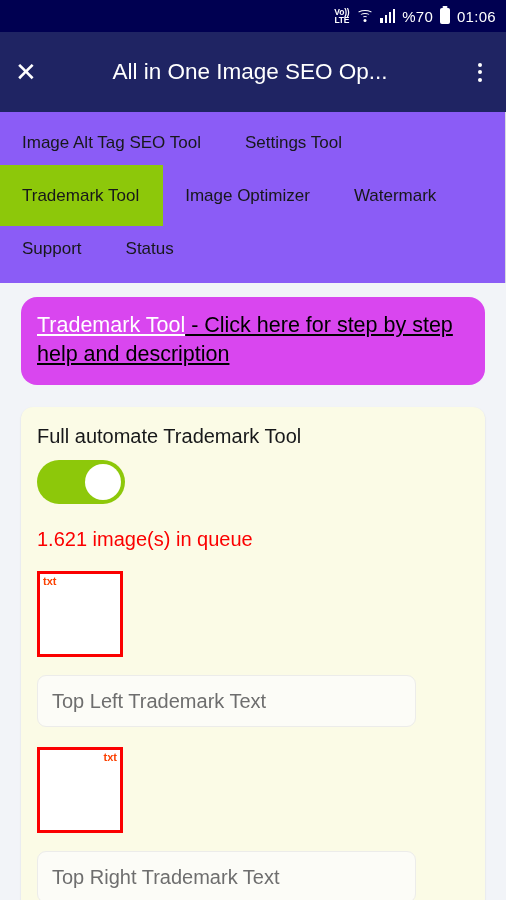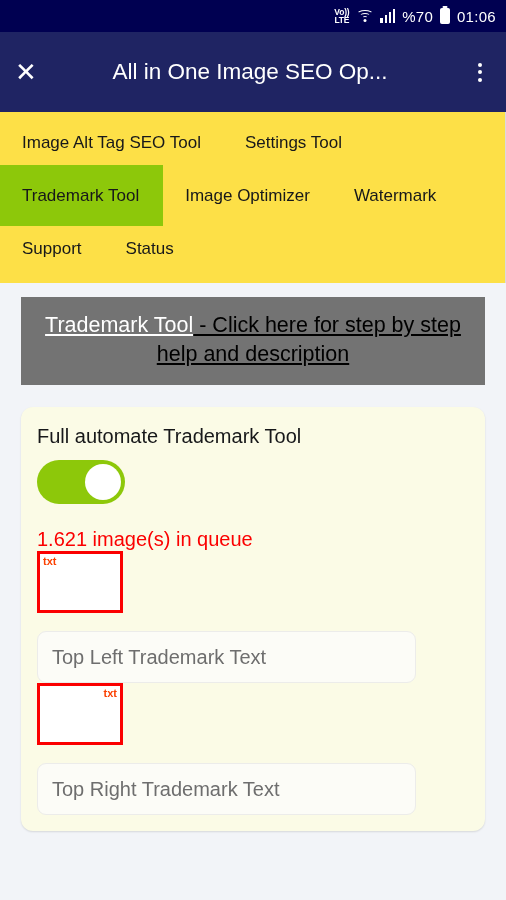--- a/index.html
+++ b/index.html
@@ -67,37 +67,36 @@
     white-space:nowrap; overflow:hidden; padding-right:6px;
   }
   .menu-icon {
     width:52px; display:flex; flex-direction:column; align-items:center;
     justify-content:center; gap:3.5px; cursor:pointer;
   }
   .menu-icon i { width:4px; height:4px; background:#fff; border-radius:50%; display:block; }
 
   
   .nav-panel {
-    background:#fde047; border-right:1px solid #d9dade;
+    background:#8b5cf6; border-right:1px solid #d9dade;
     padding:8px 0 12px 0;
   }
   .nav-row { display:flex; align-items:center; }
   .nav-item {
     font-size:17px; color:#17181a; padding:14px 22px;
     white-space:nowrap; cursor:pointer; line-height:1;
   }
   .nav-item.active { background:#8dc80a; padding:22px 24px 22px 22px; }
 
   
   .content { padding:14px 21px 0 21px; }
   .help-banner {
-    background:#737373; border-radius:0;
+    background:#d946ef; border-radius:16px;
     padding:14px 16px 16px 16px; cursor:pointer;
     line-height:1.35;
-    text-align:center;
   }
   .help-banner .bt-white {
     color:#ffffff; text-decoration:underline; font-size:21.5px;
   }
   .help-banner .bt-black {
     color:#000000; text-decoration:underline; font-size:21.5px;
   }
 
   
   .card {
@@ -112,21 +111,21 @@
     border-radius:22px; position:relative; cursor:pointer;
   }
   .toggle .knob {
     position:absolute; top:4px; right:4px; width:36px; height:36px;
     background:#ffffff; border-radius:50%;
   }
 
   .queue-text { margin-top:24px; font-size:20px; color:#fb0000; }
 
   .pos-box {
-    width:86px; height:62px;
+    margin-top:20px; width:86px; height:86px;
     background:#ffffff; border:3px solid #fb0000;
     position:relative;
   }
   .pos-box .txt {
     position:absolute; top:1px; font-size:11px; font-weight:bold;
     color:#fb4000; line-height:1.1;
   }
   .pos-box.tl .txt { left:3px; }
   .pos-box.tr .txt { right:3px; }
 

